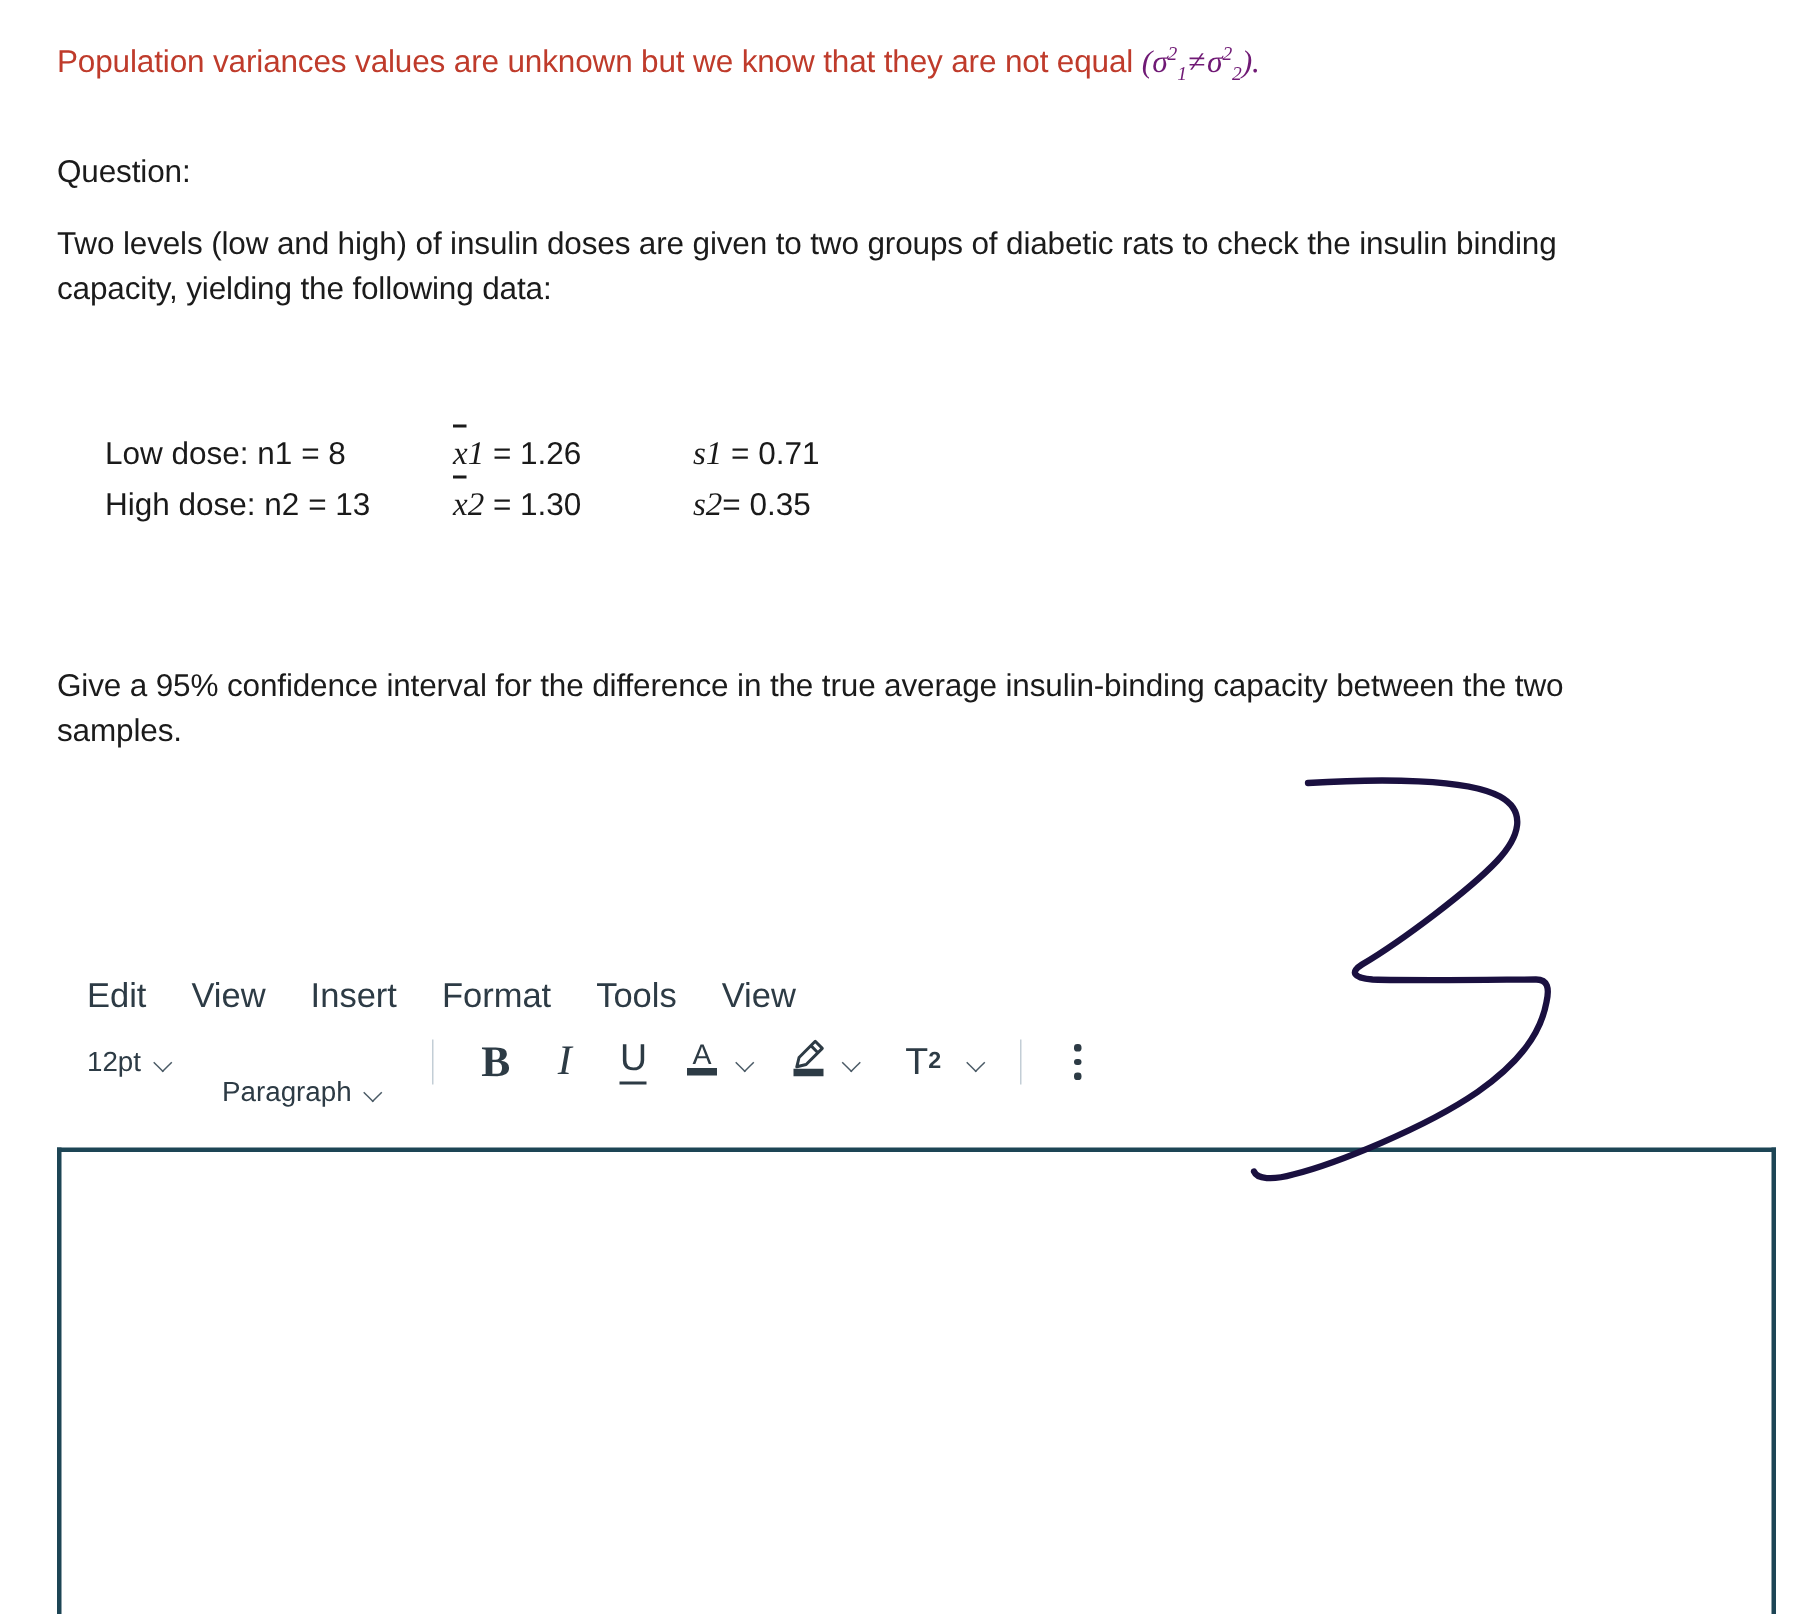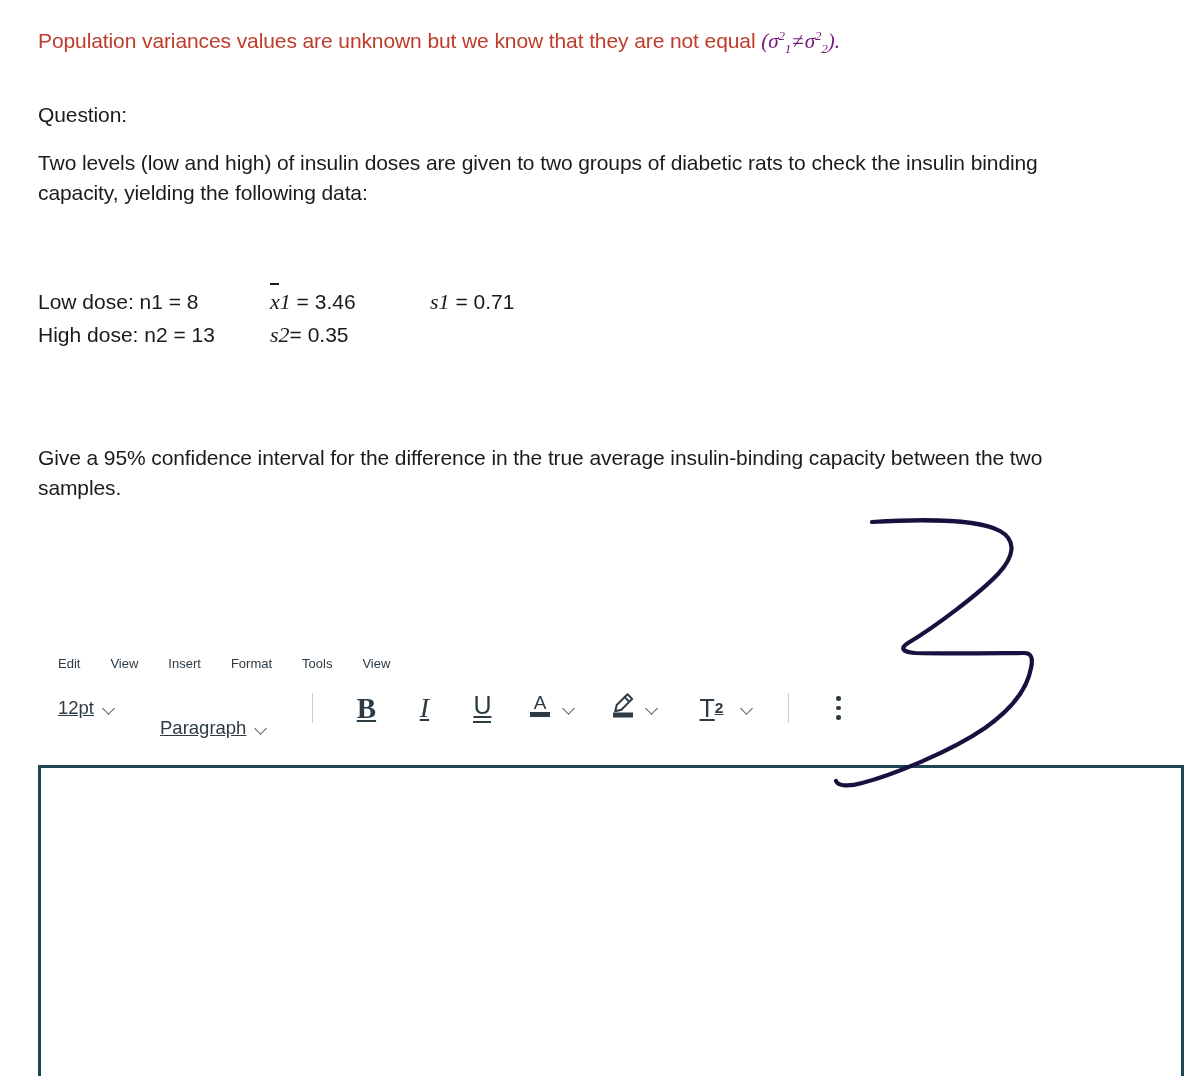--- a/index.html
+++ b/index.html
@@ -74,21 +74,21 @@
     top: 285px;
     left: 38px;
     font-size: 21px;
     line-height: 1.52;
   }
   .data-row {
     display: flex;
     align-items: baseline;
     white-space: nowrap;
   }
-  .col-n   { width: 232px; }
+  .col-n   { width: 232px; margin-left: 32px; }
   .col-x   { width: 160px; }
   .col-s   { width: 160px; }
 
   .msym {
     font-family: "Liberation Serif", serif;
     font-style: italic;
     font-size: 22px;
   }
   .xbar {
     position: relative;
@@ -119,32 +119,31 @@
     top: 645px;
     width: 1146px;
   }
   .menubar {
     display: flex;
     align-items: center;
     gap: 30px;
     padding-left: 20px;
     height: 36px;
     color: #2d3b45;
-    font-size: 13px;
+    font-size: 23px;
   }
   .menubar .menu-item { cursor: default; white-space: nowrap; }
 
   .toolbar {
     display: flex;
     align-items: center;
     height: 54px;
     padding-left: 20px;
     color: #2d3b45;
-    gap: 12px;
-    text-decoration: underline;
+    gap: 0;
   }
   .tool {
     display: flex;
     align-items: center;
     gap: 9px;
     padding: 0 14px 0 0;
     white-space: nowrap;
   }
   .tool-label { font-size: 18.5px; color: #2d3b45; }
 
@@ -262,26 +261,27 @@
   </div>
 
   <div class="qtext line-question">Question:</div>
 
   <div class="qtext para-intro">Two levels (low and high) of insulin doses are given to two groups of diabetic rats to check the insulin binding capacity, yielding the following data:</div>
 
   <div class="data-block">
 
     <div class="data-row">
       <span class="col-n">Low dose: n1 = 8</span>
-      <span class="col-x"><span class="msym xbar">x</span><span class="msym sub">1</span>&nbsp;<span>= 3.46</span></span>
+      <span class="col-x"><span class="msym xbar">x</span><span class="msym sub">1</span>&nbsp;<span>= 1.26</span></span>
       <span class="col-s"><span class="msym">s</span><span class="msym sub">1</span>&nbsp;<span>= 0.71</span></span>
     </div>
 
     <div class="data-row">
       <span class="col-n">High dose: n2 = 13</span>
+      <span class="col-x"><span class="msym xbar">x</span><span class="msym sub">2</span>&nbsp;<span>= 1.30</span></span>
       <span class="col-s"><span class="msym">s</span><span class="msym sub">2</span><span>= 0.35</span></span>
     </div>
 
   </div>
 
   <div class="qtext para-ci">Give a 95% confidence interval for the difference in the true average insulin-binding capacity between the two samples.</div>
 
   <div class="editor">
 
     <div class="menubar">

